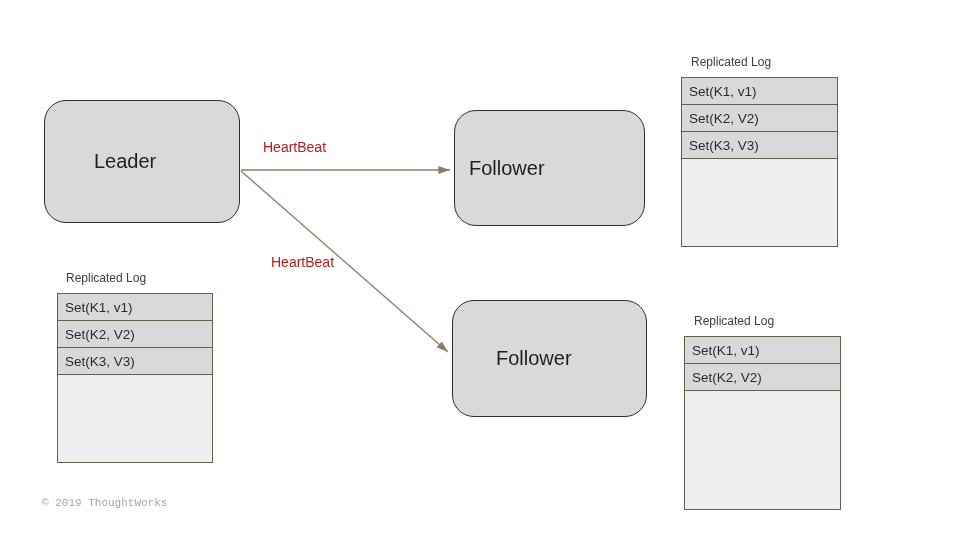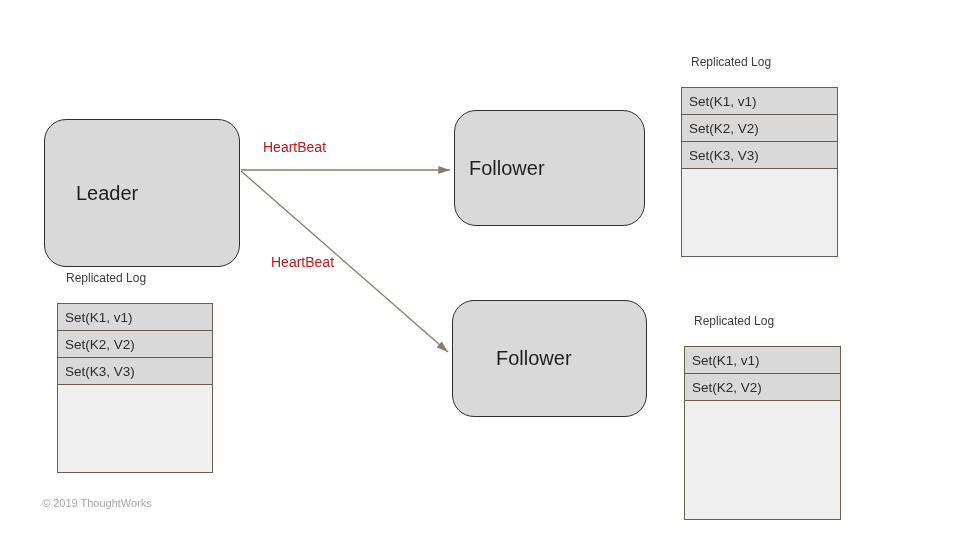--- a/index.html
+++ b/index.html
@@ -6,28 +6,28 @@
   .canvas {
     position:relative; width:960px; height:540px; background:#ffffff;
     font-family:"Liberation Sans","DejaVu Sans",sans-serif; overflow:hidden;
   }
   .node {
     position:absolute; background:#d9d9d9; border:1.5px solid #2e2e2e;
     border-radius:22px; box-sizing:border-box;
     display:flex; align-items:center;
     font-size:20px; color:#1f1f1f;
   }
-  .node-leader          { left:44px;  top:119px; width:196px; height:148px; padding-left:31px; }
+  .node-leader          { left:44px;  top:100px; width:196px; height:123px; padding-left:49px; }
   .node-follower-top    { left:454px; top:110px; width:191px; height:116px; padding-left:14px; }
   .node-follower-bottom { left:452px; top:300px; width:195px; height:117px; padding-left:43px; }
 
   .log { position:absolute; }
   .log-title { font-size:12px; color:#3d3d3d; height:16px; line-height:16px; }
   .log-table {
-    margin-top:17px; border:1px solid #675e4d; background:#efefef;
+    margin-top:7px; border:1px solid #675e4d; background:#efefef;
     box-sizing:border-box; display:flex; flex-direction:column;
   }
   .log-row {
     height:27px; box-sizing:border-box; background:#d9d9d9;
     border-bottom:1px solid #675e4d; flex:0 0 auto;
     display:flex; align-items:center; padding-left:7px;
     font-size:13.5px; color:#2b2b2b;
   }
   .log-empty { flex:1 1 auto; background:#efefef; }
 
@@ -41,21 +41,21 @@
 
   .log-follower-bottom { left:684px; top:313px; }
   .log-follower-bottom .log-title { margin-left:10px; }
   .log-follower-bottom .log-table { width:157px; height:174px; }
 
   .arrows-svg { position:absolute; left:0; top:0; pointer-events:none; }
   .arrow-label { position:absolute; font-size:14px; color:#b91c1c; }
   .label-heartbeat-top    { left:263px; top:139px; }
   .label-heartbeat-bottom { left:271px; top:254px; }
 
-  .copyright { position:absolute; left:42px; top:497px; font-size:11px; color:#a6a6a6; }
+  .copyright { position:absolute; left:42px; top:497px; font-size:11px; color:#a6a6a6;font-family:Liberation Mono, monospace; }
 </style>
 </head>
 <body>
 
 <div class="canvas">
 
   <svg class="arrows-svg" width="960" height="540">
     <defs>
       <marker id="arrowhead" viewBox="0 0 10 6" markerWidth="10" markerHeight="6" refX="9" refY="3" orient="auto">
         <path d="M0,0 L9,3 L0,6 Z" fill="#8a7c68"></path>

